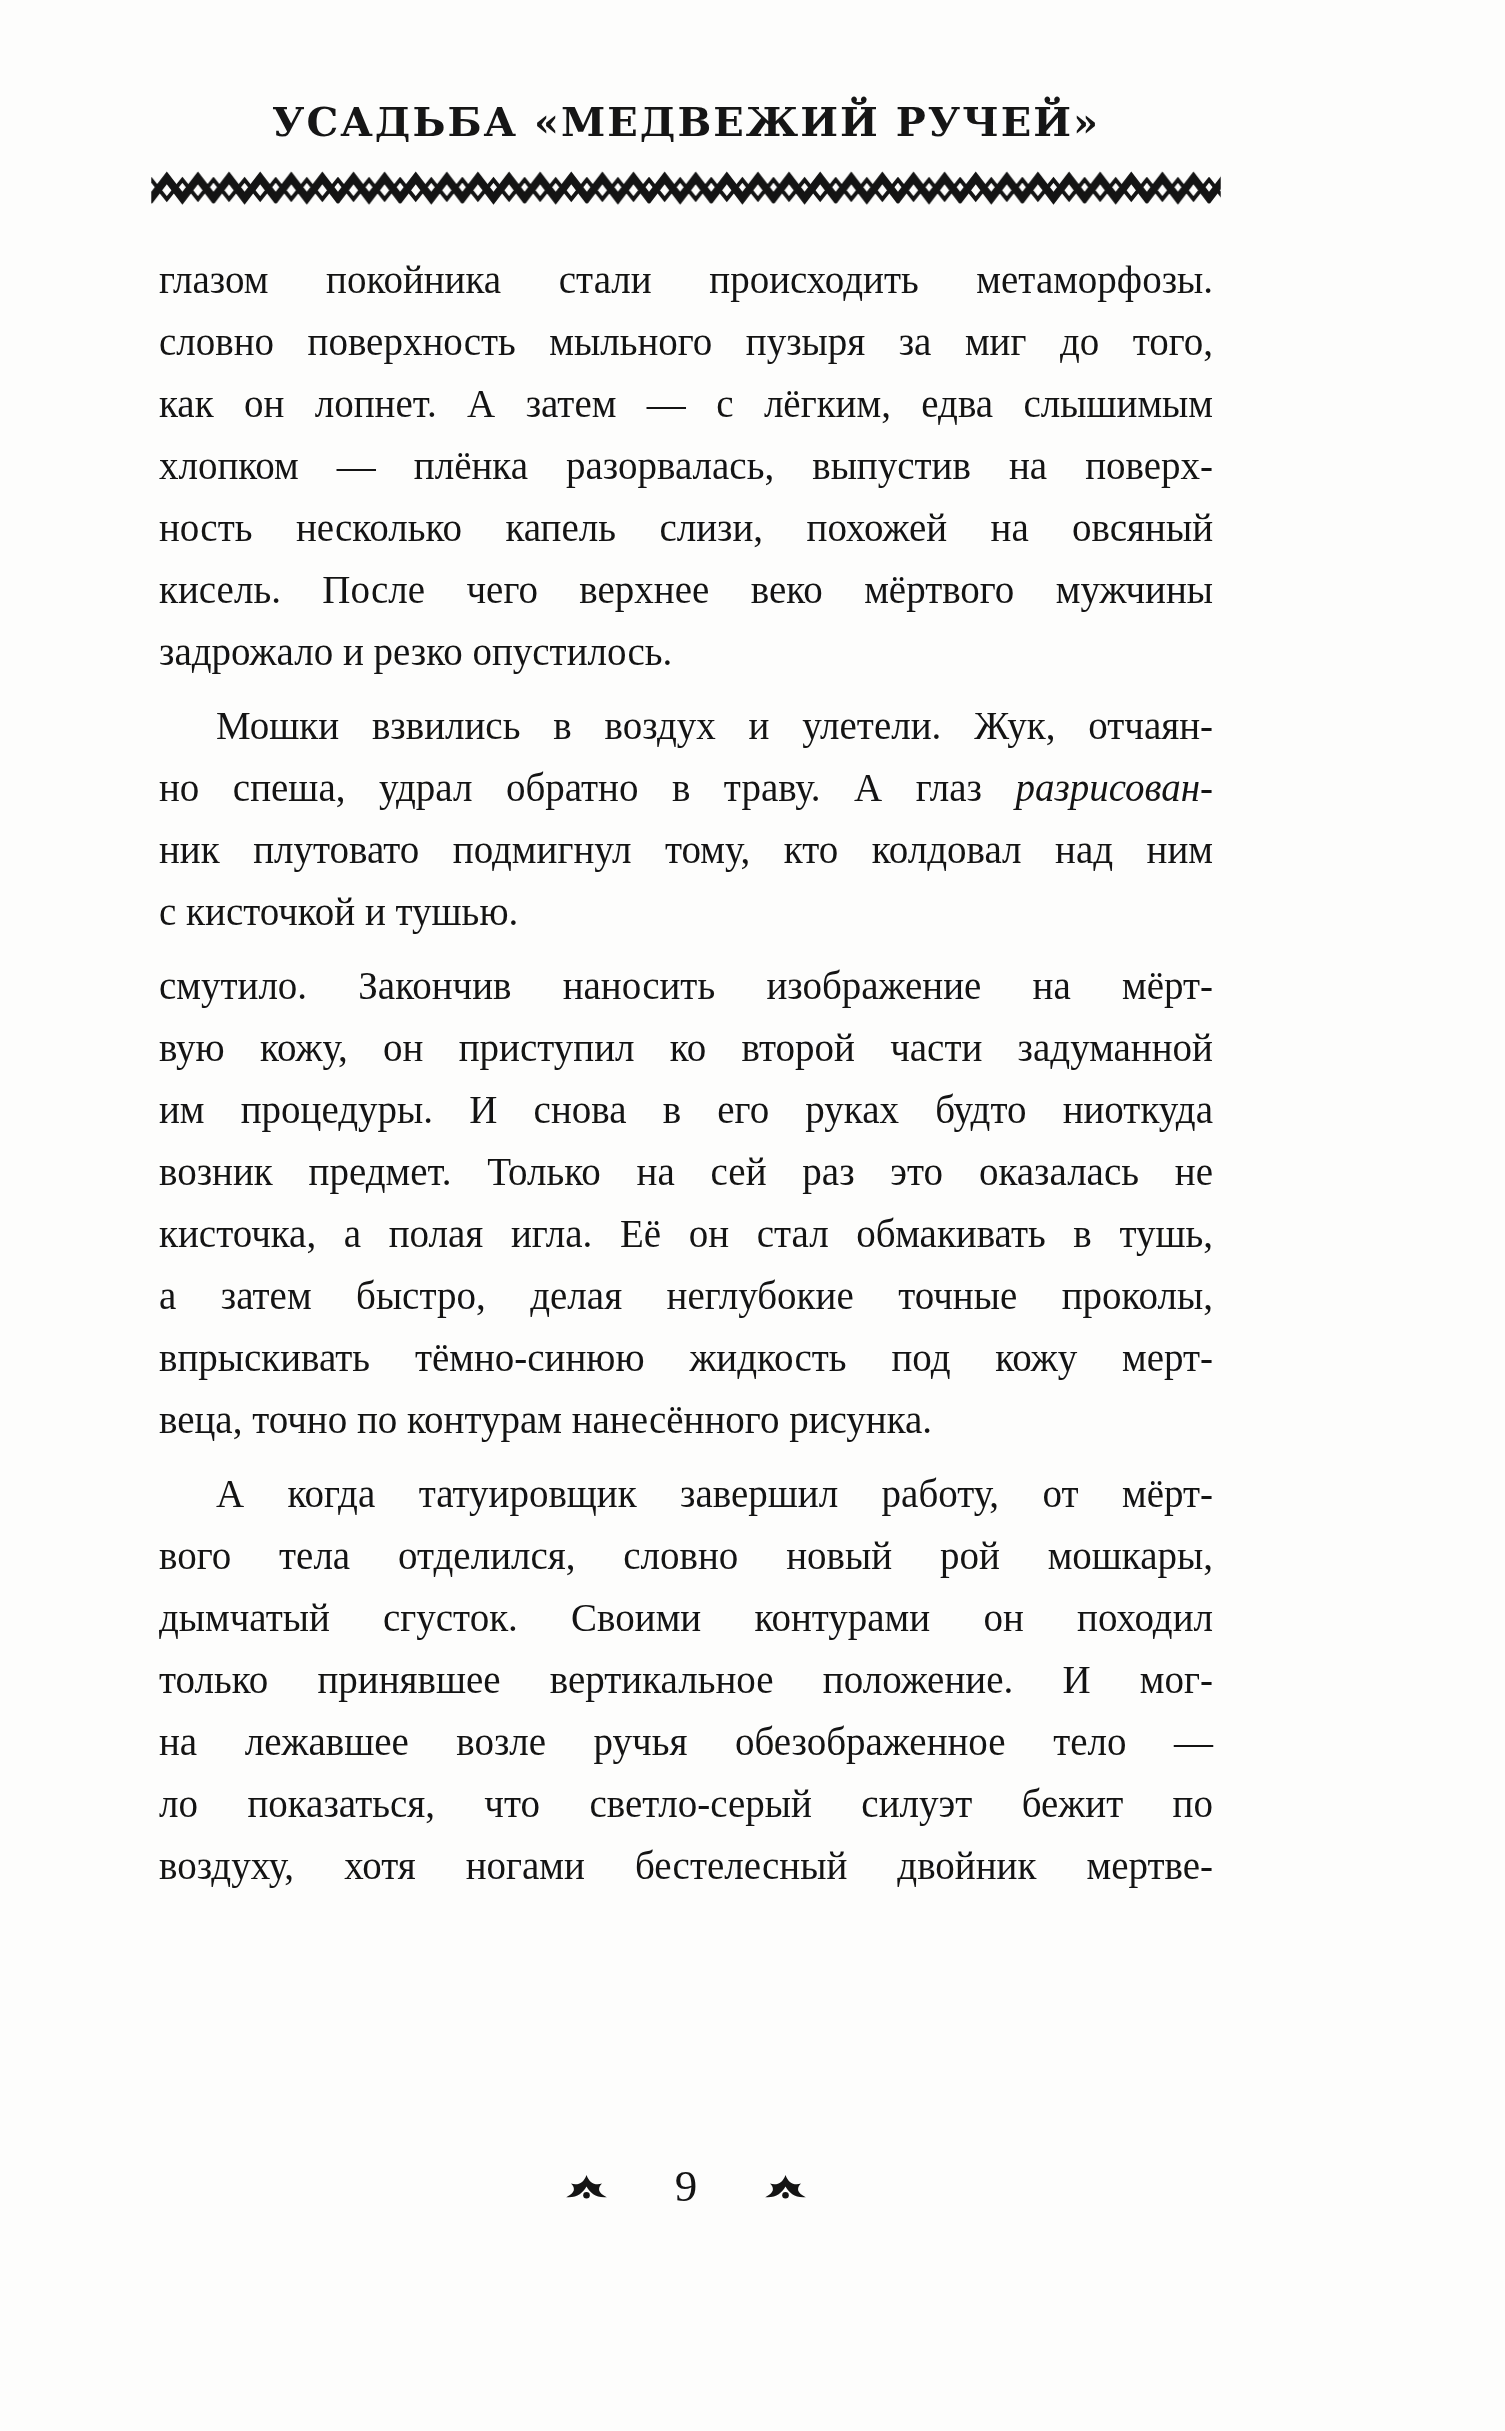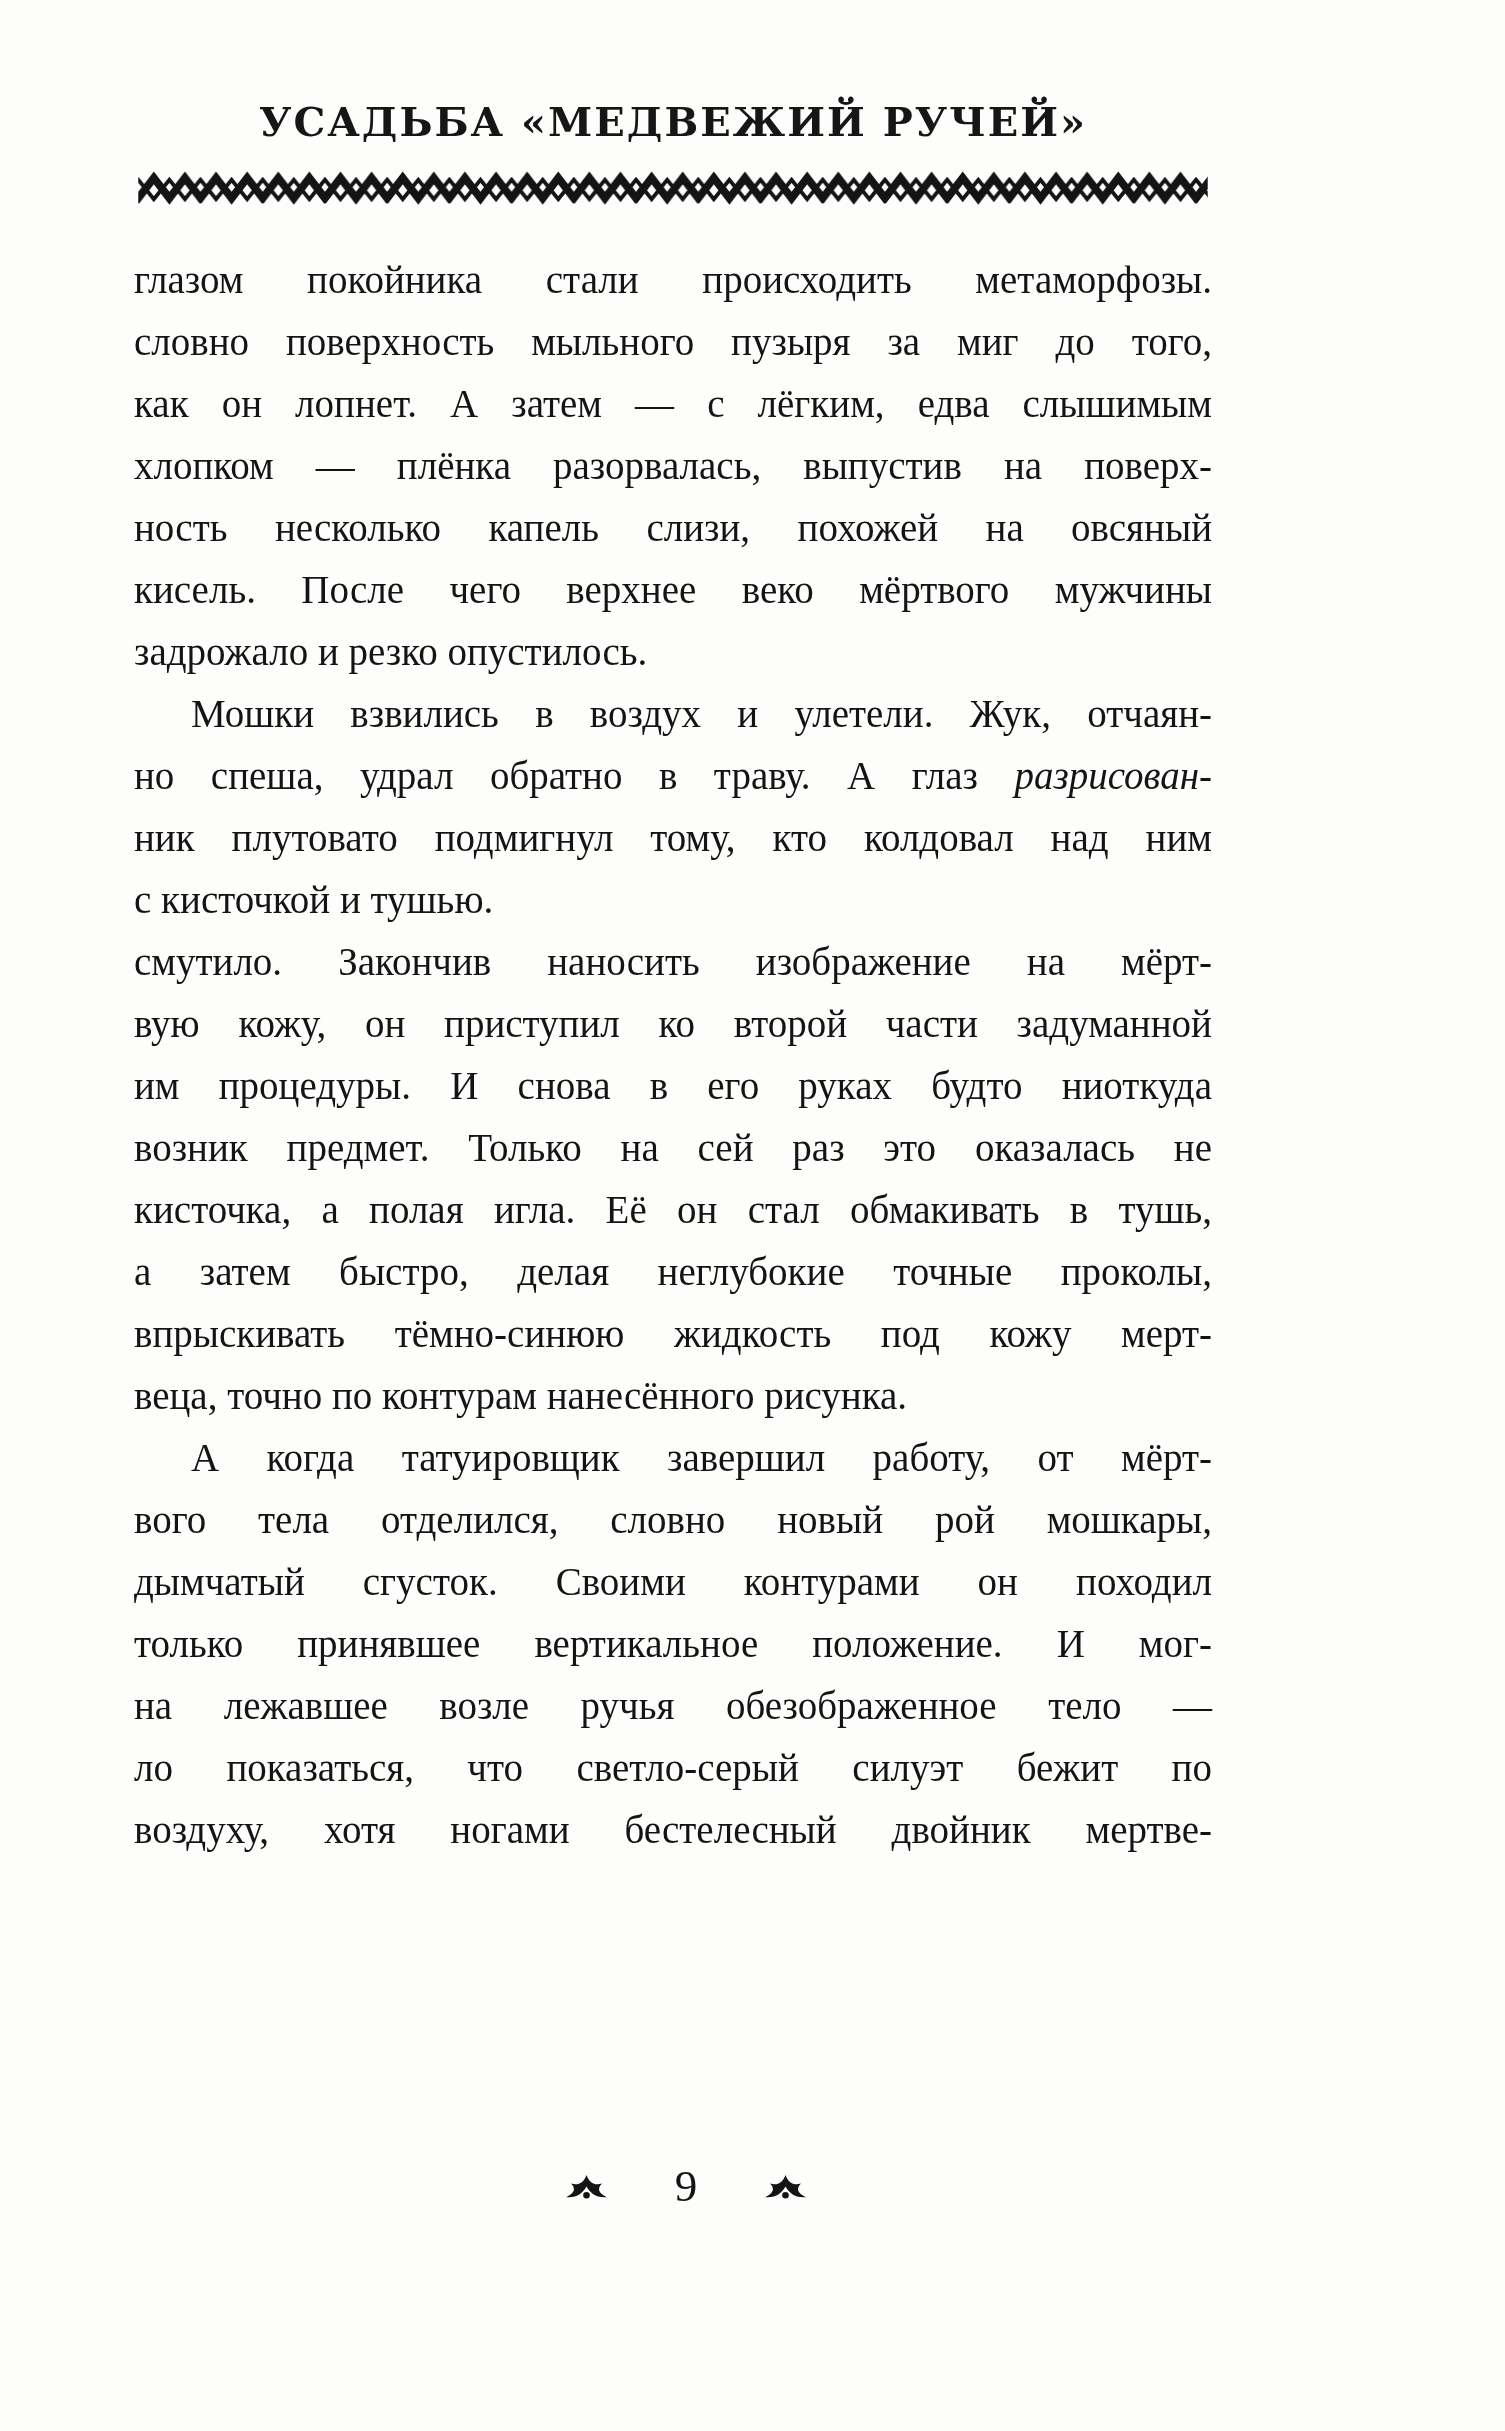--- a/index.html
+++ b/index.html
@@ -12,21 +12,21 @@
     width: 1506px;
     height: 2432px;
     margin: 0 auto;
     background: #fdfdfc;
     color: #141414;
     font-family: "Liberation Serif", serif;
     overflow: hidden;
   }
   .inner {
     position: absolute;
-    left: 134px;
+    left: 147px;
     top: 98px;
     width: 1078px;
   }
   .header-title {
     text-align: center;
     font-family: "DejaVu Serif", serif;
     font-weight: bold;
     font-size: 40px;
     letter-spacing: 2px;
     color: #161616;
@@ -36,21 +36,21 @@
   .divider {
     display: block;
     width: 1078px;
     height: 35px;
     margin: 0 0 43px 0;
   }
   .text-block {
     font-size: 39px;
     line-height: 62px;
   }
-  .para { margin: 0; }
+  .para { margin: 12px; }
   .line {
     text-align: justify;
     text-align-last: justify;
     min-height: 62px;
   }
   .line.first-indent { text-indent: 57px; }
   .line.last-left { text-align-last: left; font-family: Liberation Serif, serif; }
   .line em { }
   .footer {
     position: absolute;

